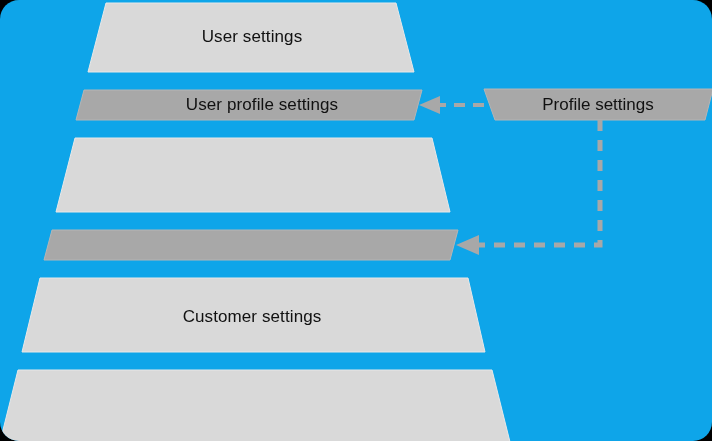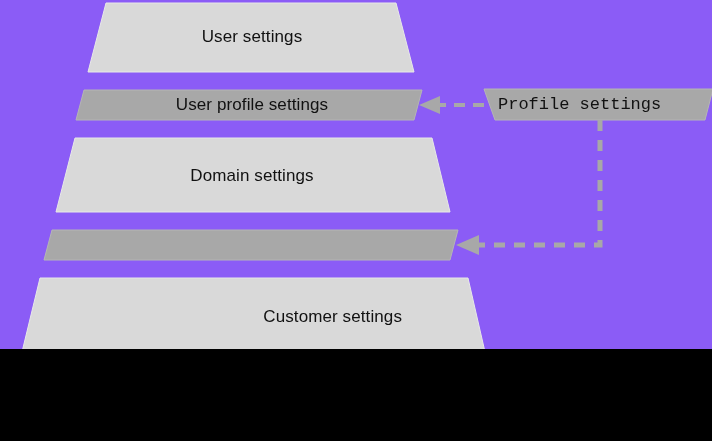--- a/index.html
+++ b/index.html
@@ -3,24 +3,25 @@
 <meta charset="utf-8">
 <style>
   html, body {
     margin: 0;
     padding: 0;
     background: #000000;
   }
   #canvas {
     position: relative;
     width: 712px;
-    height: 349px;
-    background: #8b5cf6;
+    height: 441px;
+    background: #0ea5e9;
     overflow: hidden;
     font-family: "Liberation Sans", sans-serif;
+    border-radius: 19px;
   }
   .layer {
     position: absolute;
     left: 0;
     top: 0;
     width: 712px;
     height: 441px;
     pointer-events: none;
   }
   .layer svg { display: block; }
@@ -31,23 +32,23 @@
     font-size: 17px;
     font-family: "Liberation Sans", sans-serif;
     white-space: nowrap;
     text-align: center;
     letter-spacing: 0.1px;
   }
   .node-label {
     position: absolute;
     color: #111111;
     font-size: 17px;
-    font-family: Liberation Mono, monospace;
+    font-family: Liberation Sans, sans-serif;
     white-space: nowrap;
-    text-align: left;
+    text-align: center;
   }
   .hit {
     position: absolute;
     background: transparent;
   }
 </style>
 </head>
 <body>
 
 <div id="canvas">
@@ -76,26 +77,25 @@
 
       <g>
         <path d="M 600 120 L 600 245 L 478 245" fill="none" stroke="#a8a8a8" stroke-width="5" stroke-dasharray="11,9" stroke-linecap="butt"></path>
         <polygon points="456,245 479,235 479,255" fill="#a8a8a8"></polygon>
       </g>
     </svg>
   </div>
 
   <div class="band-label" style="left:102px; top:27px; width:300px;">User settings</div>
 
-  <div class="band-label" style="left:102px; top:95px; width:300px;">User profile settings</div>
-
-  <div class="band-label" style="left:102px; top:166px; width:300px;">Domain settings</div>
+  <div class="band-label" style="left:112px; top:95px; width:300px;">User profile settings</div>
 
 
-  <div class="band-label" style="left:102px; top:307px; width:300px;text-align:right;">Customer settings</div>
+
+  <div class="band-label" style="left:102px; top:307px; width:300px;">Customer settings</div>
 
 
   <div class="node-label" style="left:498px; top:95px; width:200px;">Profile settings</div>
 
   <div class="hit" style="left:88px; top:3px; width:326px; height:69px;"></div>
   <div class="hit" style="left:76px; top:90px; width:346px; height:30px;"></div>
   <div class="hit" style="left:56px; top:138px; width:394px; height:74px;"></div>
   <div class="hit" style="left:44px; top:230px; width:414px; height:30px;"></div>
   <div class="hit" style="left:22px; top:278px; width:463px; height:74px;"></div>
   <div class="hit" style="left:0px; top:370px; width:510px; height:71px;"></div>

